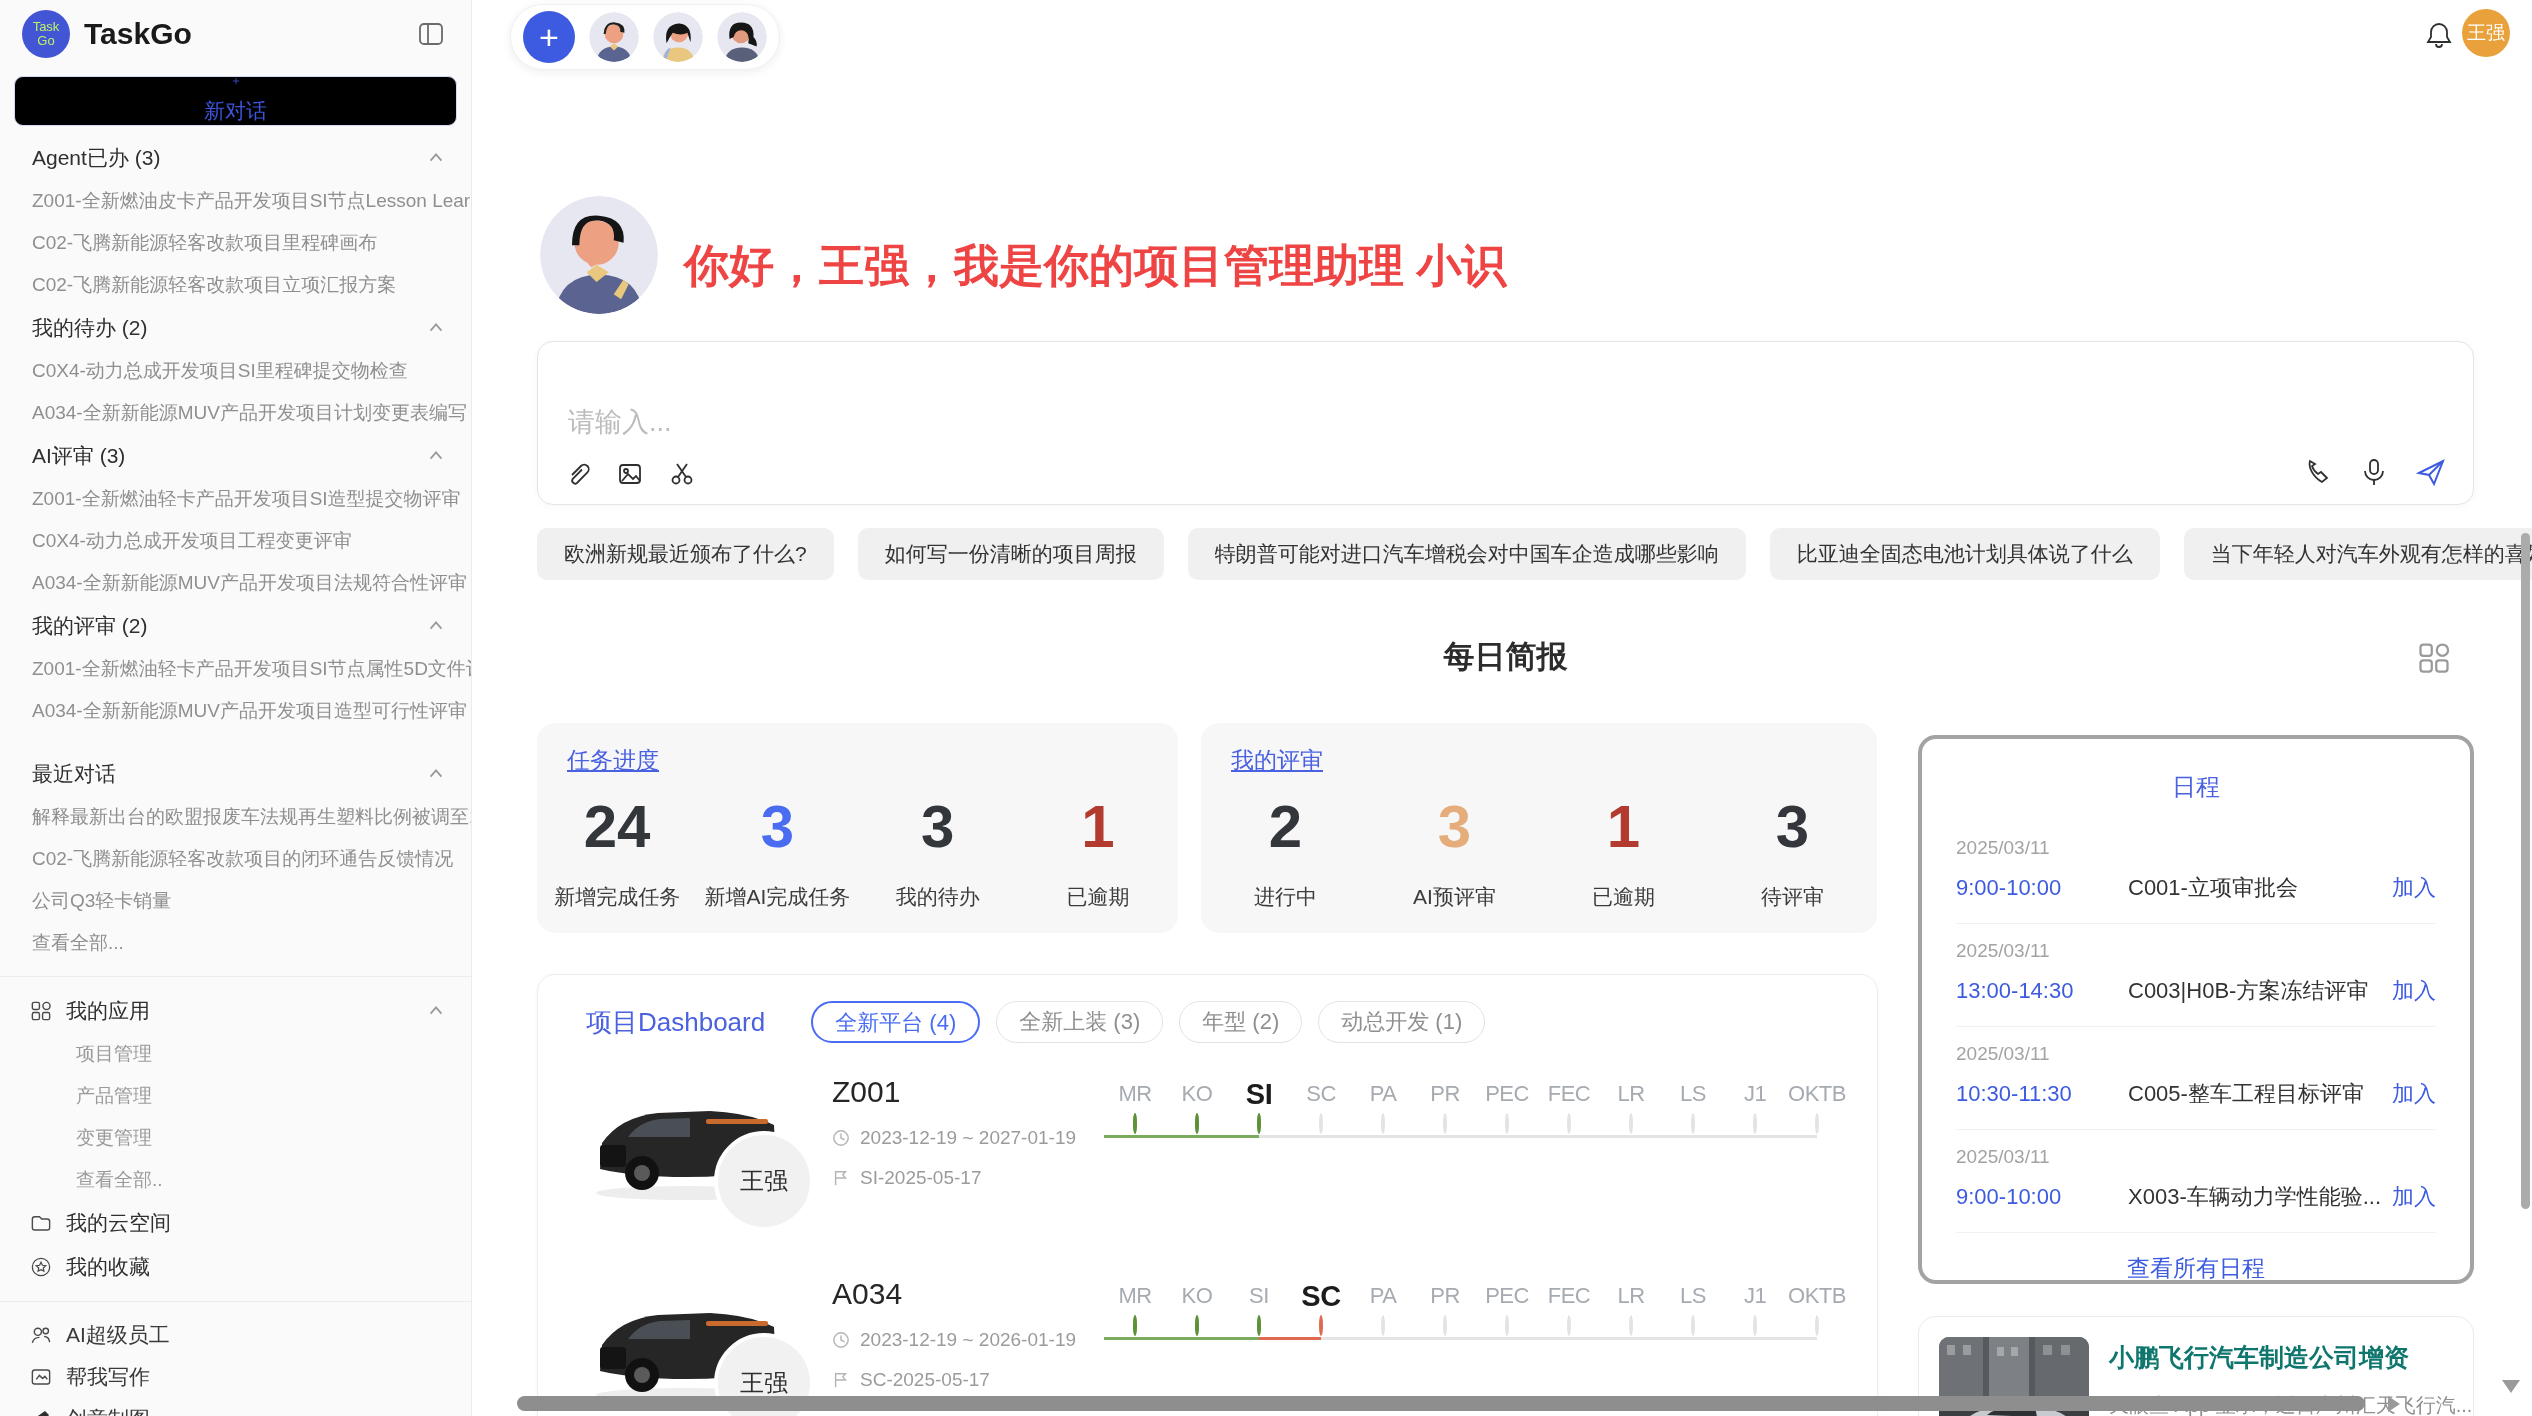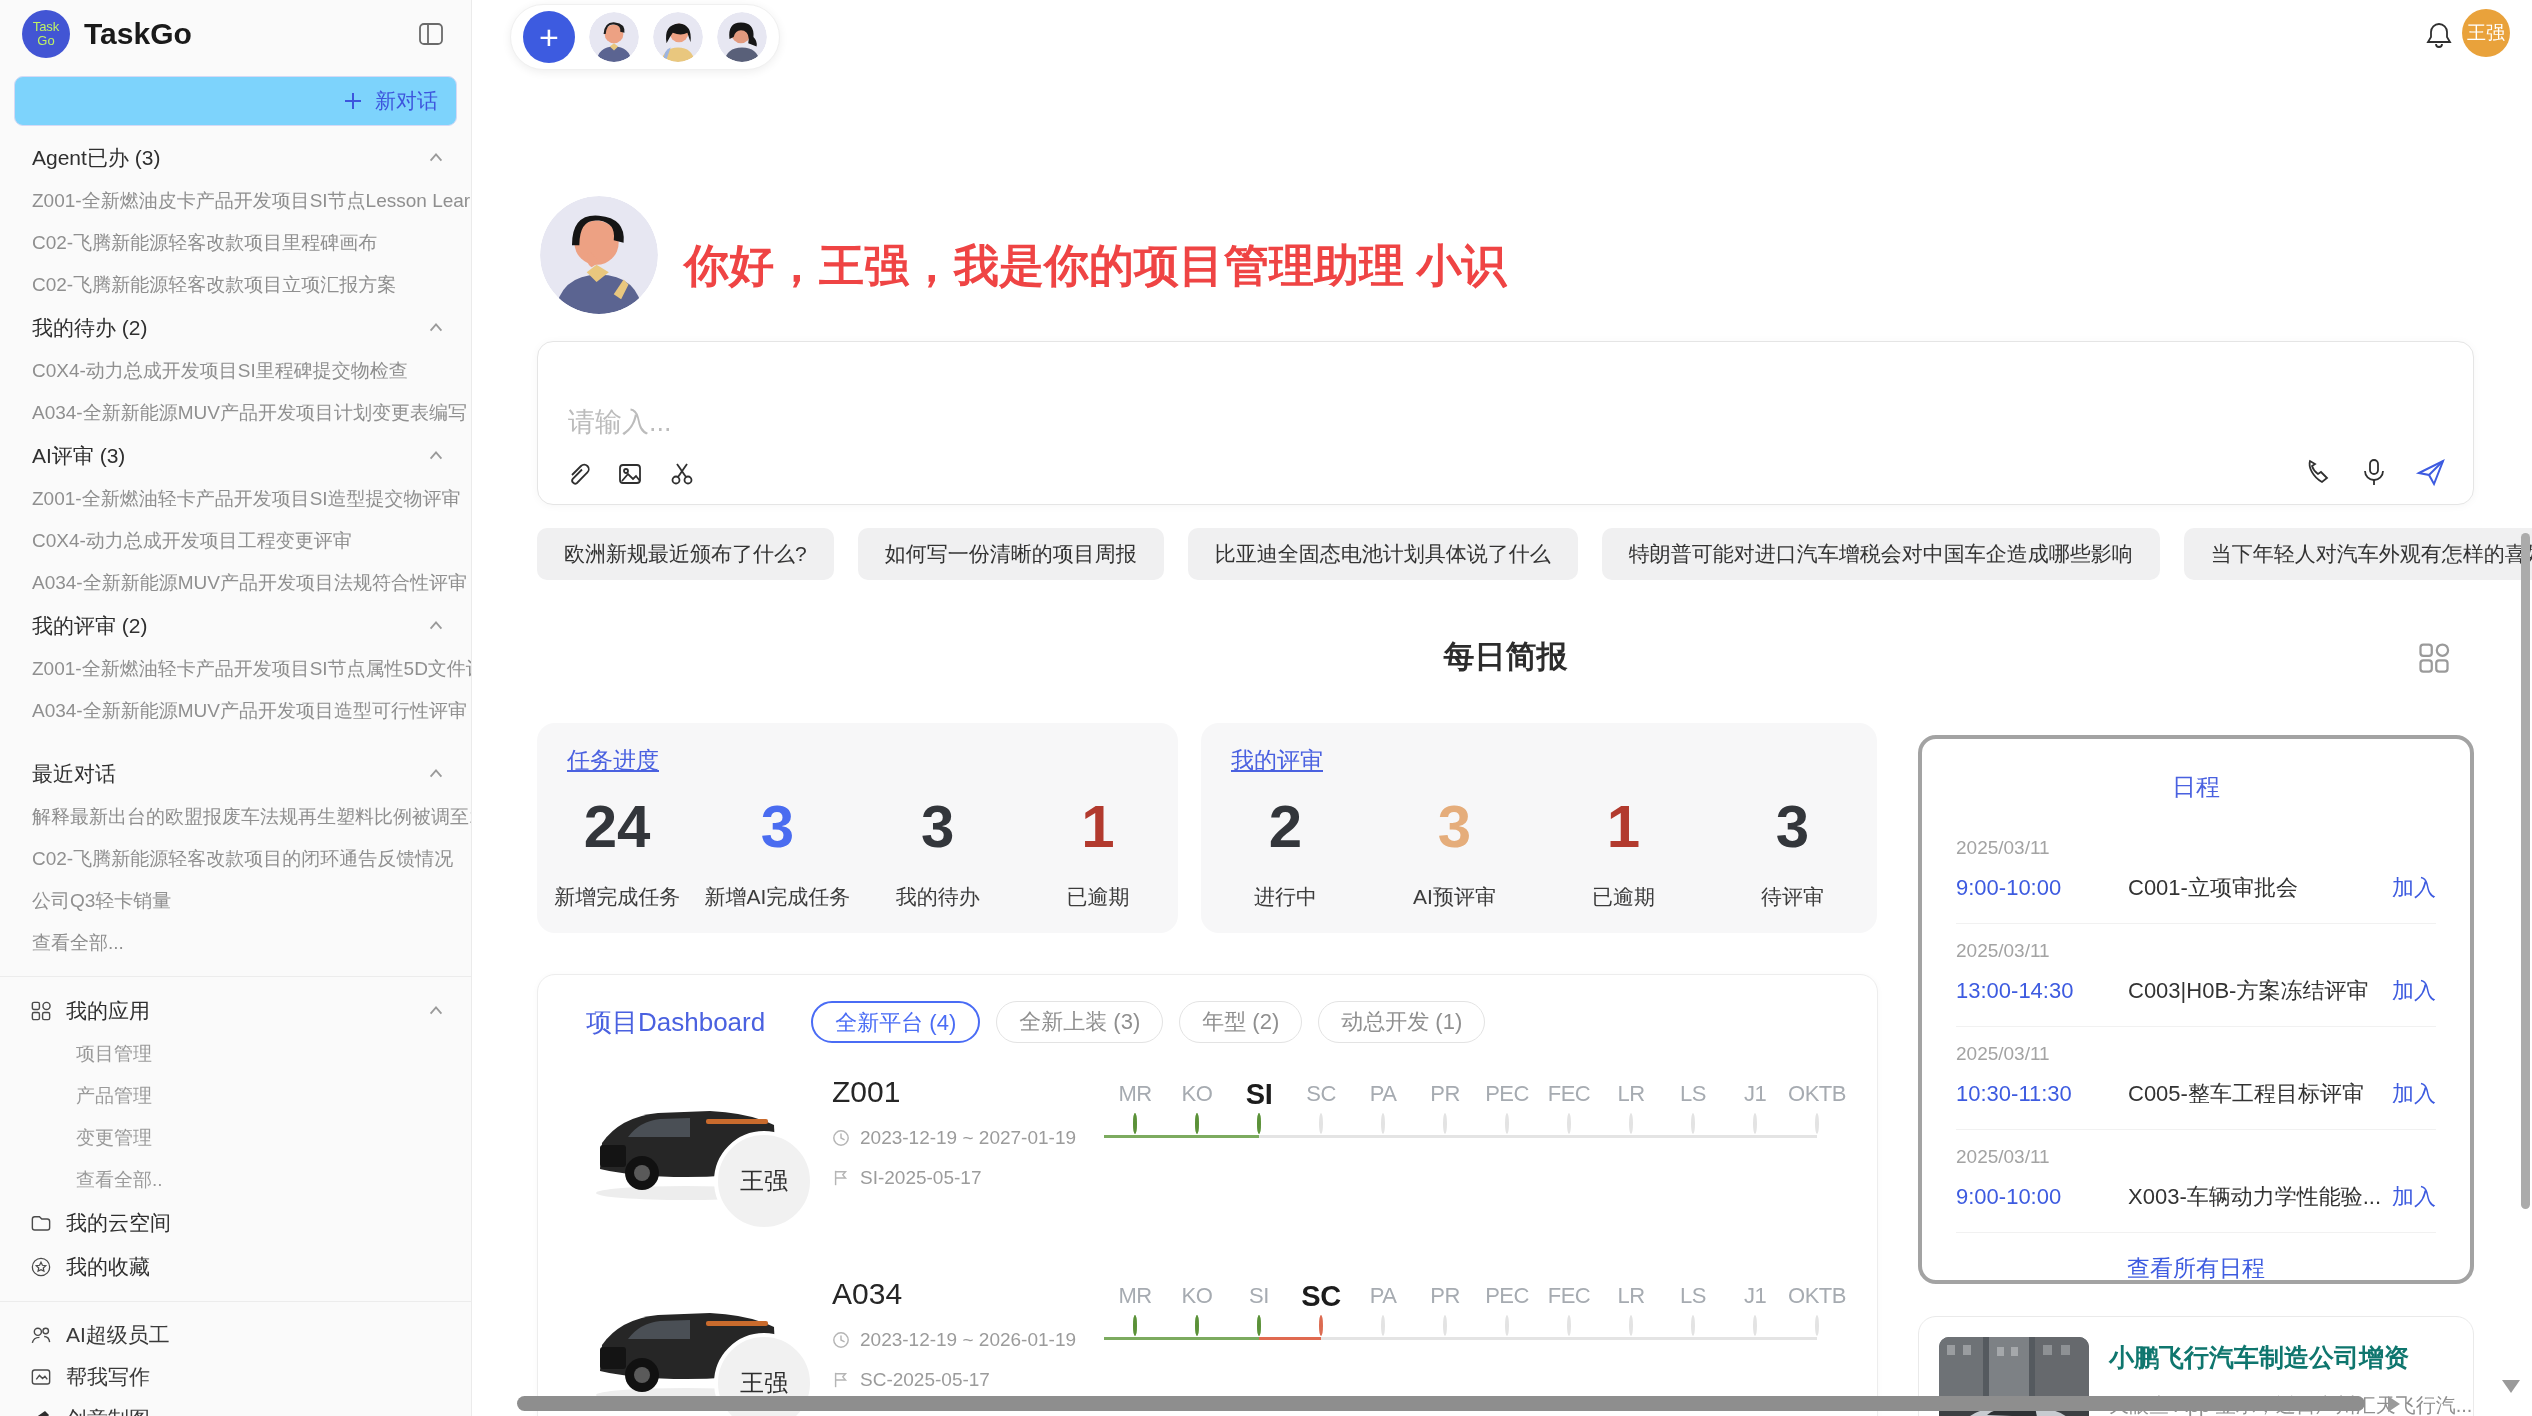--- a/index.html
+++ b/index.html
@@ -6,23 +6,23 @@
   body{width:2532px;height:1416px;overflow:hidden;position:relative;background:#fff;
        font-family:"Liberation Sans",sans-serif;color:#333;}
   svg{display:block;}
   
   .sidebar{position:absolute;left:0;top:0;width:472px;height:1416px;background:#fafafa;
            border-right:1px solid #ebebeb;box-sizing:border-box;overflow:hidden;}
   .sb-head{display:flex;align-items:center;height:68px;padding:0 26px 0 22px;}
   .logo{width:48px;height:48px;border-radius:50%;background:#4255d4;color:#bef264;display:flex;
         flex-direction:column;align-items:center;justify-content:center;font-size:13px;line-height:14px;flex:none;}
   .sb-title{font-size:30px;font-weight:700;color:#1a1a1a;margin-left:14px;flex:1;}
-  .newchat{margin:8px 14px 10px 14px;height:48px;border:1px solid #d5daf5;background:#7dd3fc;border-radius:9px;
-           display:flex;align-items:center;justify-content:flex-end;padding:0 18px;gap:12px;
-           color:#3d55dd;font-size:21px;}
+  .newchat{margin:8px 14px 10px 14px;height:48px;border:1px solid #d5daf5;background:#000000;border-radius:9px;
+           display:flex;align-items:center;justify-content:flex-start;padding:0 18px;gap:12px;
+           color:#3d55dd;font-size:21px;flex-direction:column;}
   .side-head{height:44px;display:flex;align-items:center;justify-content:space-between;
              padding:0 26px 0 32px;font-size:21px;color:#2f2f2f;white-space:nowrap;}
   .side-item{height:42px;display:flex;align-items:center;padding:0 10px 0 32px;font-size:19px;
              color:#8f8f8f;white-space:nowrap;overflow:hidden;}
   .recent{margin-top:20px;}
   .sdiv{height:1px;background:#ececec;margin:12px 0;}
   .side-approw{height:44px;display:flex;align-items:center;gap:14px;padding:0 26px 0 30px;
                font-size:21px;color:#2f2f2f;}
   .side-approw .grow{flex:1;}
   .side-sub{height:42px;display:flex;align-items:center;padding:0 10px 0 76px;font-size:19px;
@@ -375,22 +375,22 @@
         <path d="M4 17 L28 5 L19 28 L14 19 Z"></path>
           <line x1="14" y1="19" x2="28" y2="5"></line>
         </svg>
       </span>
   </div>
 </div>
 
 <div class="chips">
   <div class="chip">欧洲新规最近颁布了什么?</div>
   <div class="chip">如何写一份清晰的项目周报</div>
+  <div class="chip">特朗普可能对进口汽车增税会对中国车企造成哪些影响</div>
   <div class="chip">比亚迪全固态电池计划具体说了什么</div>
-  <div class="chip">特朗普可能对进口汽车增税会对中国车企造成哪些影响</div>
   <div class="chip">当下年轻人对汽车外观有怎样的喜好趋势</div>
 </div>
 
 <div class="brief-head">每日简报</div>
 <span class="brief-grid-icon">
   <svg width="36" height="36" viewBox="0 0 32 32" fill="none" stroke="#9a9a9a" stroke-width="2">
     <rect x="4" y="4" width="10" height="10" rx="2.5"></rect>
       <circle cx="23.5" cy="9" r="5"></circle>
     <rect x="4" y="18" width="10" height="10" rx="2.5"></rect>
       <rect x="18" y="18" width="10" height="10" rx="2.5"></rect>

